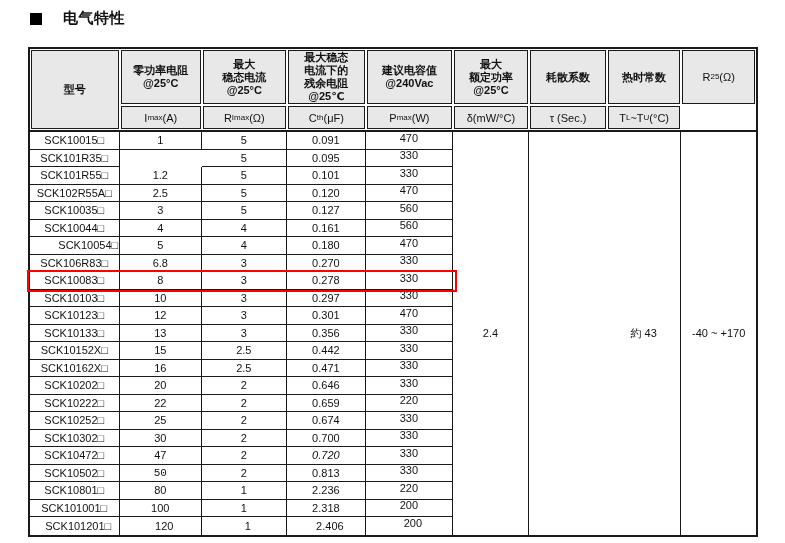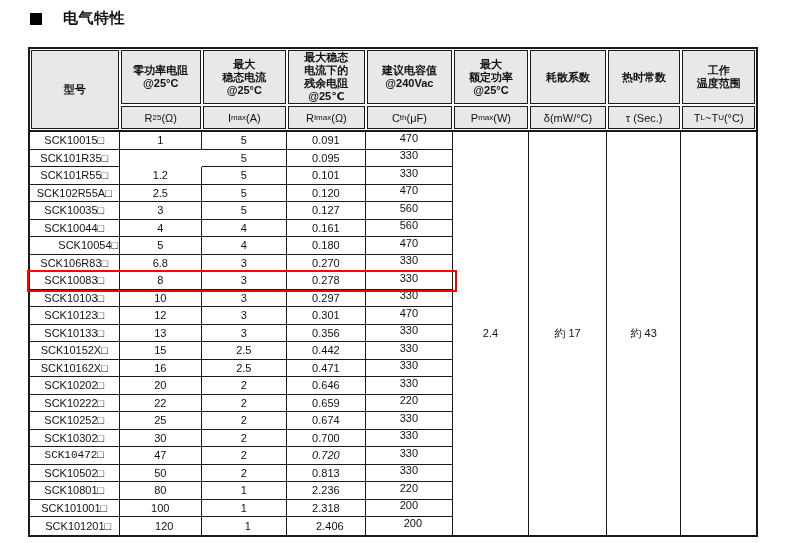--- a/index.html
+++ b/index.html
@@ -110,22 +110,20 @@
 电流下的
 残余电阻
 @25℃</div>
       <div class="hcell">建议电容值
 @240Vac</div>
       <div class="hcell">最大
 额定功率
 @25°C</div>
       <div class="hcell">耗散系数</div>
       <div class="hcell">热时常数</div>
-      <div class="hcell">工作
-温度范围</div>
 
       <div class="ucell">
           <span>R</span>
           <span class="subscript">25</span>
           <span>(Ω)</span>
         </div>
       <div class="ucell">
           <span>I</span>
           <span class="subscript">max</span>
           <span>(A)</span>
@@ -155,22 +153,22 @@
           <span>T</span>
           <span class="subscript">L</span>
           <span>~T</span>
           <span class="subscript">U</span>
           <span>(°C)</span>
         </div>
     </div>
 
     <div class="tbody">
       <div class="merged c6">2.4</div>
-      <div class="merged c7">約 17</div>
       <div class="merged c8">約 43</div>
+      <div class="merged c9">-40 ~ +170</div>
       <div class="highlight-box" style="top: 138px; border-color: rgb(255, 0, 0);"></div>
     <div class="cell" style="grid-area: 1 / 1;">SCK10015□</div>
         <div class="cell" style="grid-area: 1 / 2;">1</div>
         <div class="cell" style="grid-area: 1 / 3;">5</div>
         <div class="cell" style="grid-area: 1 / 4;">0.091</div>
         <div class="cell raise" style="grid-area: 1 / 5;">470</div>
         <div class="cell" style="grid-area: 2 / 1;">SCK101R35□</div>
         <div class="cell" style="grid-area: 2 / 2; margin-top: 39px;">1.3</div>
         <div class="cell" style="grid-area: 2 / 3;">5</div>
         <div class="cell" style="grid-area: 2 / 4;">0.095</div>
@@ -248,27 +246,27 @@
         <div class="cell" style="grid-area: 17 / 1;">SCK10252□</div>
         <div class="cell" style="grid-area: 17 / 2;">25</div>
         <div class="cell" style="grid-area: 17 / 3;">2</div>
         <div class="cell" style="grid-area: 17 / 4;">0.674</div>
         <div class="cell raise" style="grid-area: 17 / 5;">330</div>
         <div class="cell" style="grid-area: 18 / 1;">SCK10302□</div>
         <div class="cell" style="grid-area: 18 / 2;">30</div>
         <div class="cell" style="grid-area: 18 / 3;">2</div>
         <div class="cell" style="grid-area: 18 / 4;">0.700</div>
         <div class="cell raise" style="grid-area: 18 / 5;">330</div>
-        <div class="cell" style="grid-area: 19 / 1; font-family: Liberation Mono, monospace;">SCK10472□</div>
+        <div class="cell" style="grid-area: 19 / 1;">SCK10472□</div>
         <div class="cell" style="grid-area: 19 / 2;">47</div>
         <div class="cell" style="grid-area: 19 / 3;">2</div>
         <div class="cell" style="grid-area: 19 / 4; font-style: italic;">0.720</div>
         <div class="cell raise" style="grid-area: 19 / 5;">330</div>
         <div class="cell" style="grid-area: 20 / 1;">SCK10502□</div>
-        <div class="cell" style="grid-area: 20 / 2;">50</div>
+        <div class="cell" style="grid-area: 20 / 2; font-family: Liberation Mono, monospace;">50</div>
         <div class="cell" style="grid-area: 20 / 3;">2</div>
         <div class="cell" style="grid-area: 20 / 4;">0.813</div>
         <div class="cell raise" style="grid-area: 20 / 5;">330</div>
         <div class="cell" style="grid-area: 21 / 1;">SCK10801□</div>
         <div class="cell" style="grid-area: 21 / 2;">80</div>
         <div class="cell" style="grid-area: 21 / 3;">1</div>
         <div class="cell" style="grid-area: 21 / 4;">2.236</div>
         <div class="cell raise" style="grid-area: 21 / 5;">220</div>
         <div class="cell" style="grid-area: 22 / 1;">SCK101001□</div>
         <div class="cell" style="grid-area: 22 / 2;">100</div>

